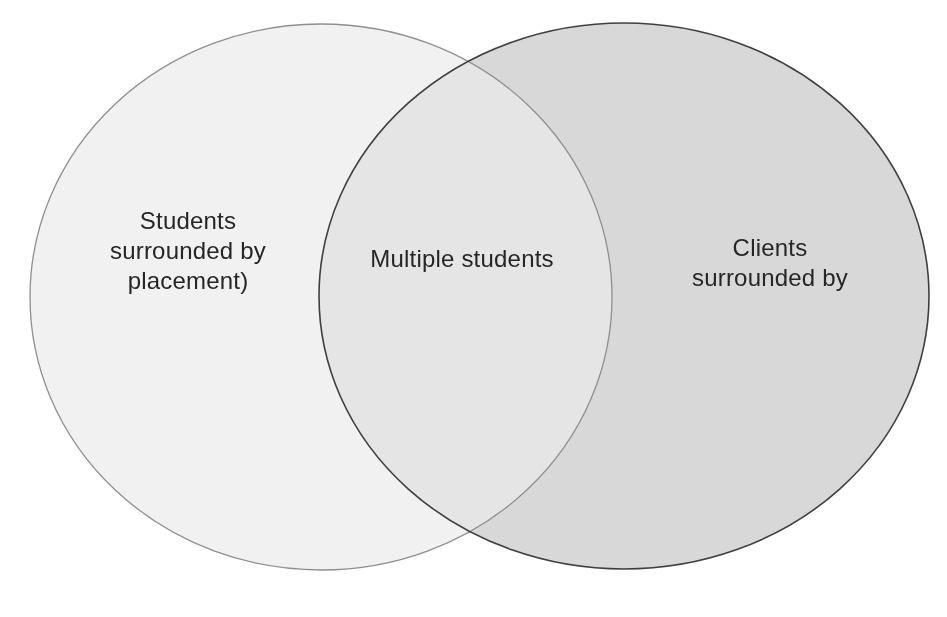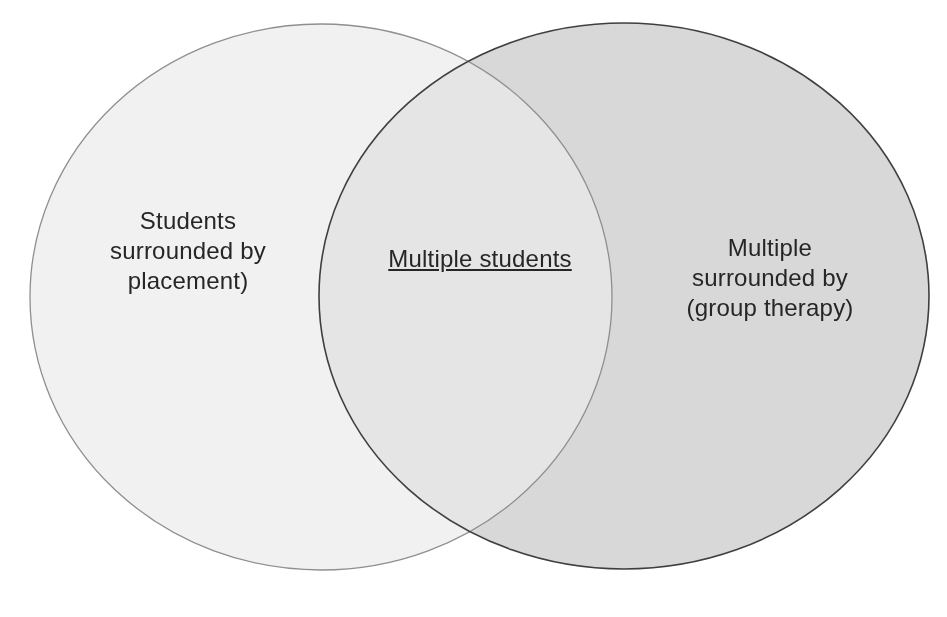--- a/index.html
+++ b/index.html
@@ -29,21 +29,21 @@
     font-size: 24px;
     line-height: 30px;
     letter-spacing: 0.2px;
     color: #262626;
   }
   .region-label span {
     display: block;
     white-space: nowrap;
   }
   .label-left   { left: 48px;  top: 206px; width: 280px; }
-  .label-center { left: 350px; top: 244px; width: 260px; text-decoration: underline; }
+  .label-center { left: 332px; top: 244px; width: 260px; }
   .label-right  { left: 630px; top: 233px; width: 280px; }
 </style>
 </head>
 <body>
 
 <div class="canvas" style="background: rgb(255, 255, 255); color: rgb(38, 38, 38);">
 
   <svg class="venn-svg" viewBox="0 0 947 617" xmlns="http://www.w3.org/2000/svg">
     <defs>
       <clipPath id="clip-right-circle">
@@ -66,18 +66,17 @@
     <span>Students</span>
     <span>surrounded by</span>
     <span>placement)</span>
   </div>
 
   <div class="region-label label-center">
     <span>Multiple students</span>
   </div>
 
   <div class="region-label label-right">
-    <span>Multiple</span>
+    <span>Clients</span>
     <span>surrounded by</span>
-    <span>(group therapy)</span>
   </div>
 
 </div>
 
 </body></html>

